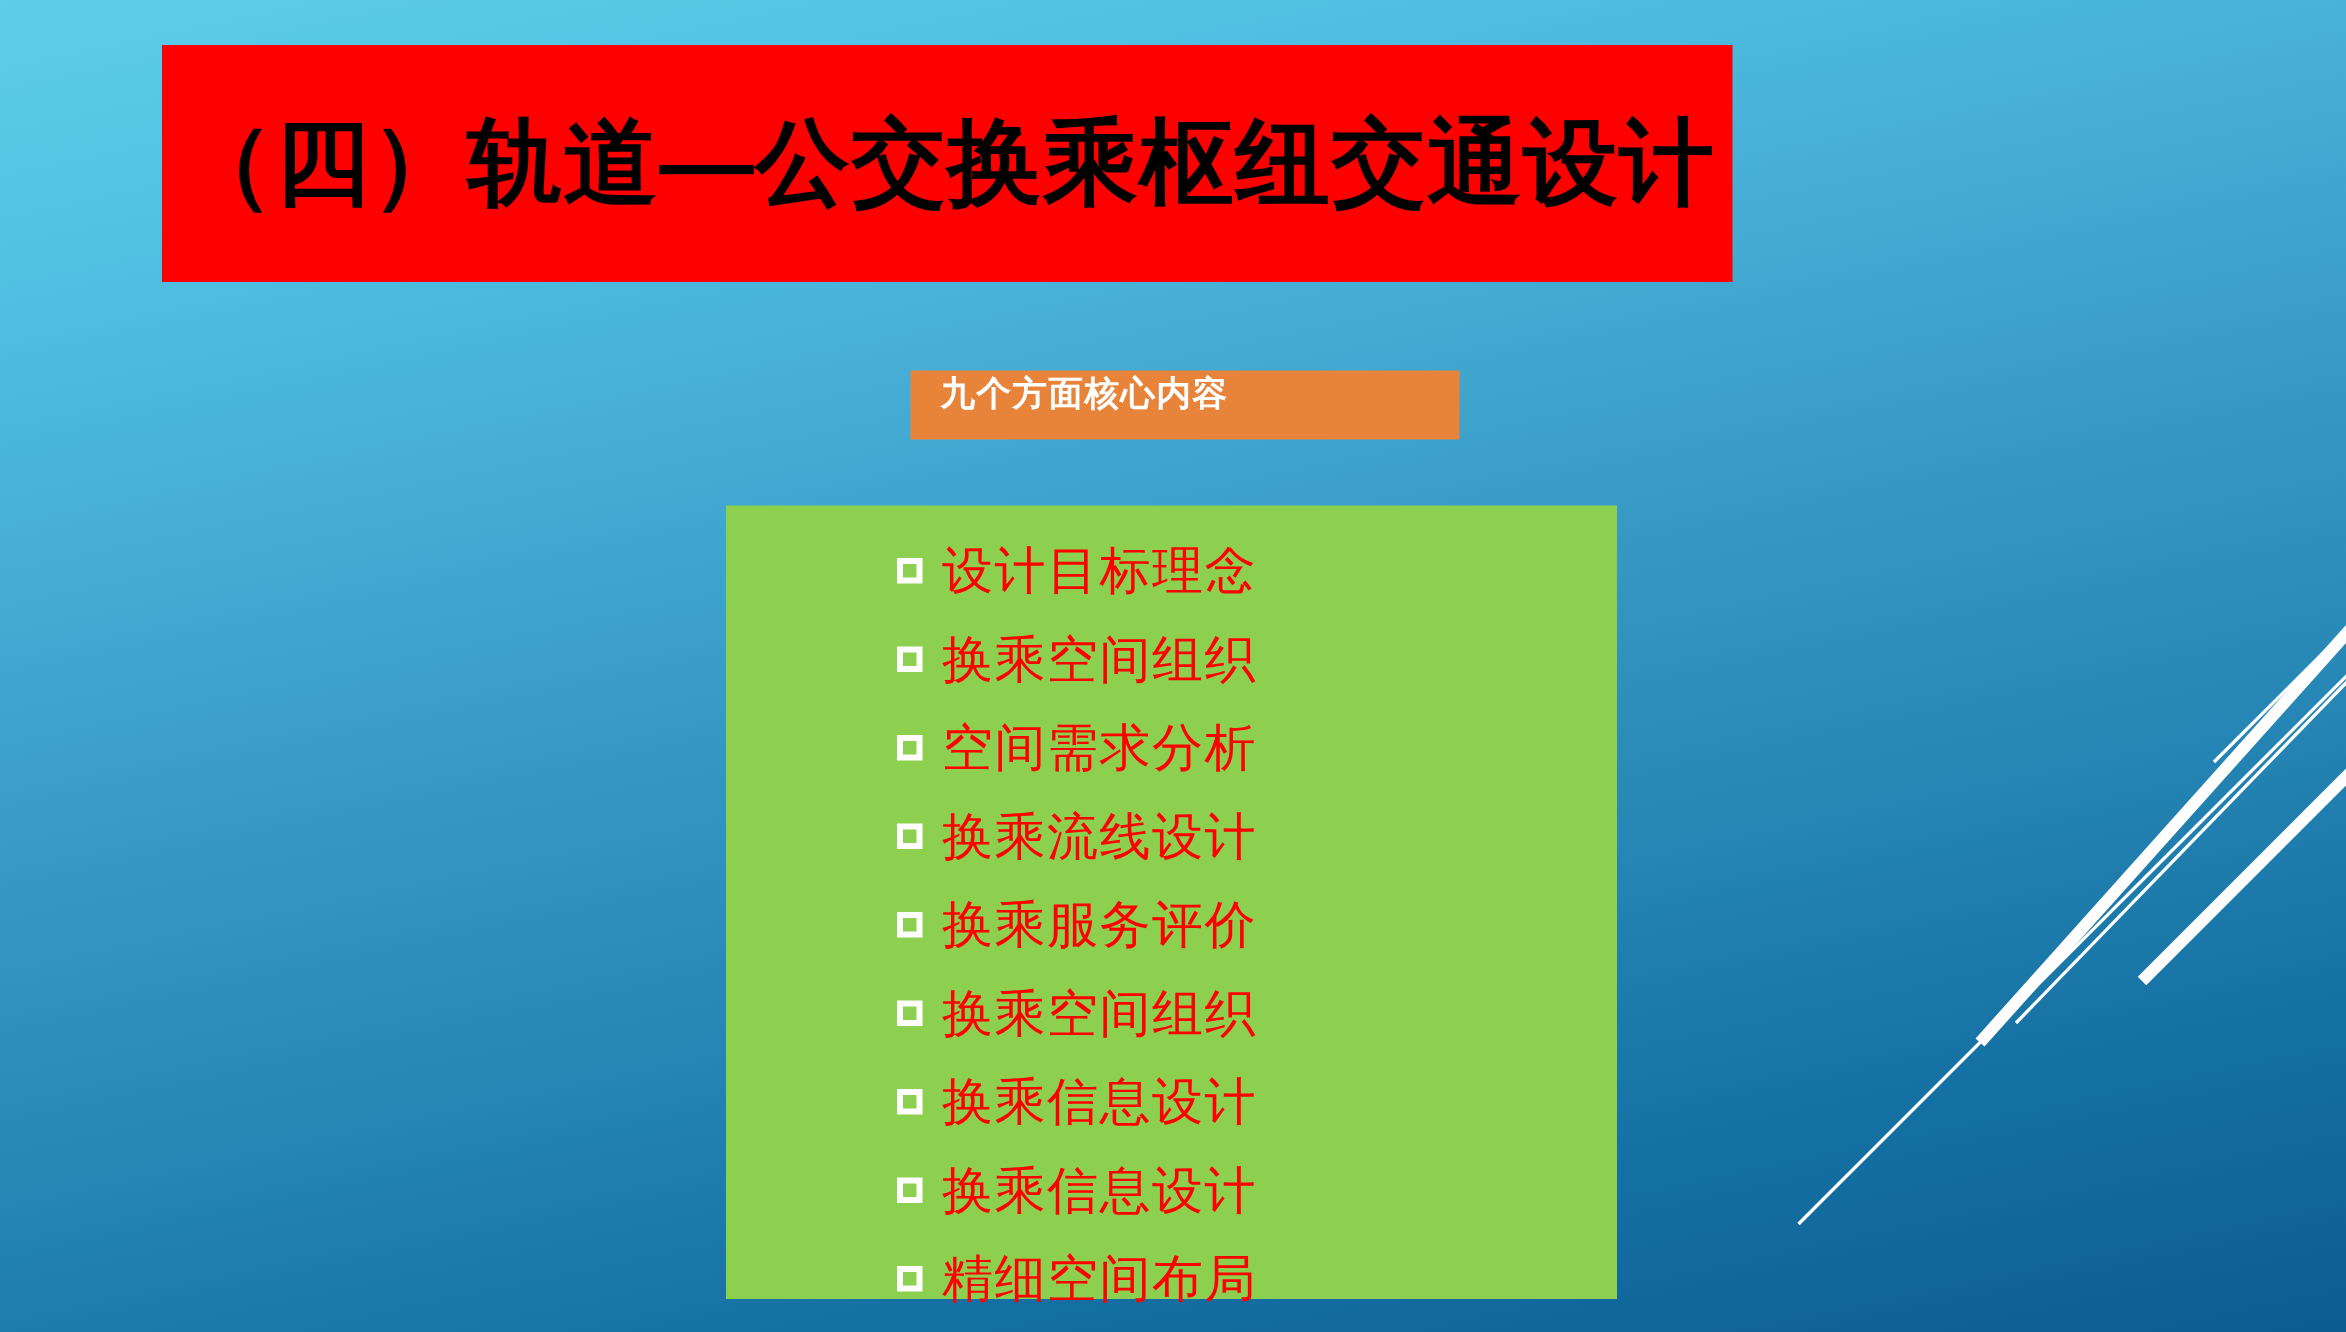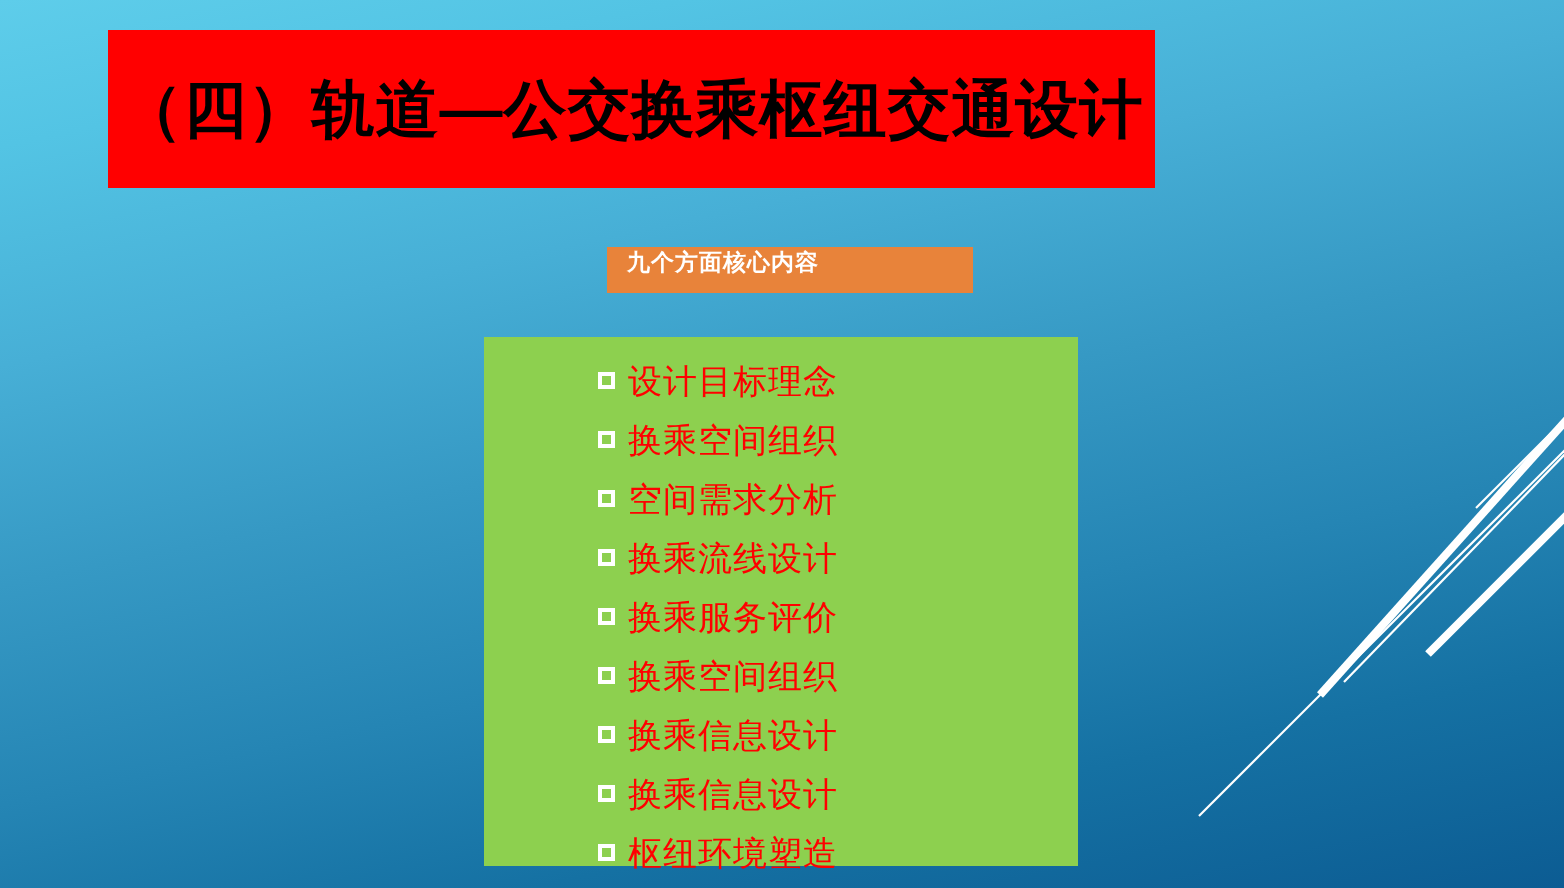--- a/index.html
+++ b/index.html
@@ -156,18 +156,18 @@
         <li class="bullet-row">
           <span class="bullet-marker"></span>
           <span class="bullet-label">换乘信息设计</span>
         </li>
         <li class="bullet-row">
           <span class="bullet-marker"></span>
           <span class="bullet-label">换乘信息设计</span>
         </li>
         <li class="bullet-row">
           <span class="bullet-marker"></span>
-          <span class="bullet-label">枢纽环境塑造</span>
+          <span class="bullet-label">精细空间布局</span>
         </li>
       </ul>
   </div>
 
 </div>
 
 </body></html>

